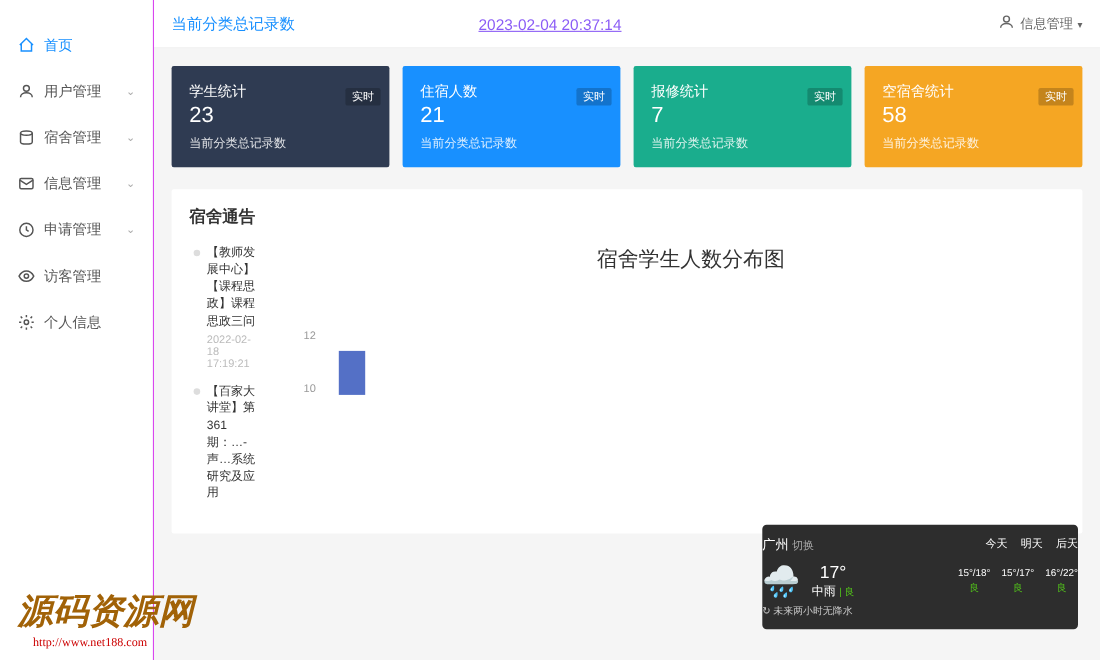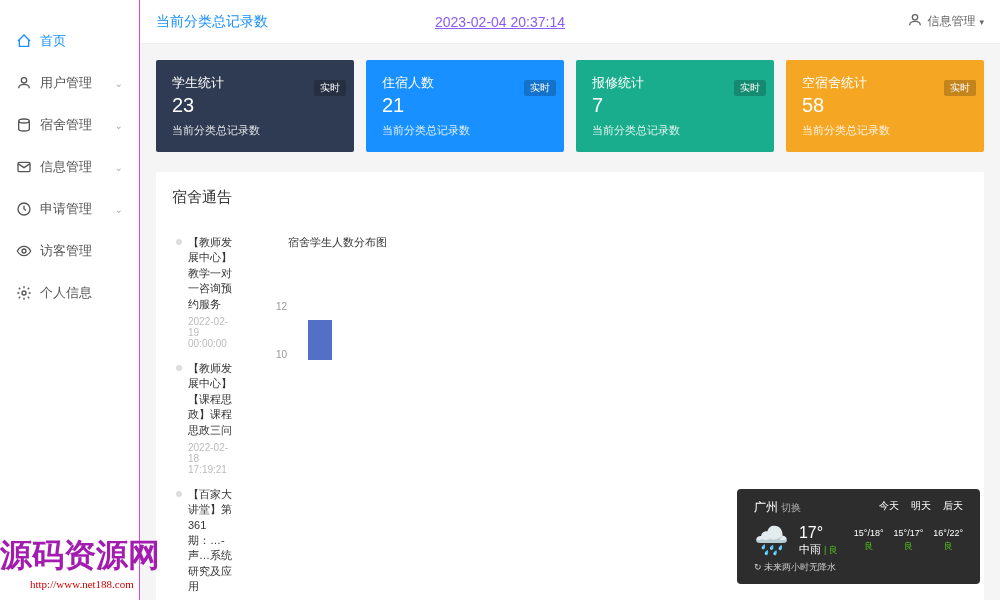--- a/index.html
+++ b/index.html
@@ -21,48 +21,48 @@
 .stat-card { flex: 1; padding: 14px 16px; color: #fff; border-radius: 2px; position: relative; }
 .stat-card .badge { position: absolute; top: 20px; right: 8px; background: rgba(0,0,0,0.2); font-size: 10px; padding: 1px 6px; border-radius: 2px; }
 .stat-card .label { font-size: 13px; margin-bottom: 2px; }
 .stat-card .value { font-size: 20px; font-weight: 500; margin-bottom: 6px; }
 .stat-card .sub { font-size: 11px; opacity: 0.85; }
 .c1 { background: #2f3b52; }
 .c2 { background: #1890ff; }
 .c3 { background: #1aad8d; }
 .c4 { background: #f5a623; }
 .notice-section { background: #fff; padding: 16px; border-radius: 2px; }
-.notice-title { font-size: 15px; font-weight: 400; margin-bottom: 28px; }
+.notice-title { font-size: 15px; font-weight: 700; margin-bottom: 16px; }
 .body-row { display: flex; gap: 16px; }
 .timeline { width: 60px; border-left: 0; padding-left: 4px; }
 .timeline-item { position: relative; padding-left: 12px; margin-bottom: 12px; font-size: 11px; }
 .timeline-item::before { content: ''; position: absolute; left: 0; top: 4px; width: 6px; height: 6px; border-radius: 50%; background: #ddd; }
 .timeline-item .tl-title { color: #333; line-height: 1.4; }
 .timeline-item .tl-time { color: #bbb; font-size: 10px; margin-top: 4px; }
 .chart-area { flex: 1; padding-left: 20px; }
-.chart-title { font-size: 11px; margin-bottom: 40px; text-align: left; padding-left: 20px; }
+.chart-title { font-size: 19px; margin-bottom: 40px; text-align: center; padding-left: 20px; }
 .chart { position: relative; height: 70px; display: flex; align-items: flex-end; gap: 40px; padding-left: 40px; }
 .chart .ylabel { position: absolute; left: 8px; font-size: 10px; color: #999; }
 .chart .y12 { bottom: 48px; }
 .chart .y10 { bottom: 0px; }
 .chart .bar { width: 24px; background: #5470c6; }
-.weather { position: absolute; right: 20px; bottom: 16px; width: 243px; background: #2d2d2d; color: #fff; border-radius: 4px; padding: 10px 17px; font-size: 11px; }
+.weather { position: absolute; right: 20px; bottom: 28px; width: 287px; background: #2d2d2d; color: #fff; border-radius: 4px; padding: 10px 0; font-size: 11px; }
 .weather .wtop { display: flex; justify-content: space-between; margin-bottom: 8px; }
 .weather .wcity { font-size: 12px; }
 .weather .wdays { display: flex; gap: 12px; font-size: 10px; }
 .weather .wmain { display: flex; align-items: center; gap: 10px; }
 .weather .wicon { font-size: 28px; }
-.weather .wtemp { font-size: 16px; }
+.weather .wtemp { font-size: 16px; text-align: center; }
 .weather .wdesc { font-size: 11px; text-align: right; }
 .weather .wforecast { display: flex; gap: 10px; font-size: 9px; text-align: center; }
 .weather .wfc { display: flex; flex-direction: column; align-items: center; gap: 2px; }
 .weather .waq { color: #52c41a; font-size: 9px; }
 .weather .wnote { font-size: 9px; color: #ccc; margin-top: 4px; }
 .watermark { position: absolute; left: 0; bottom: 10px; font-family: KaiTi, serif; }
-.watermark .wm1 { font-size: 32px; color: #a21caf; font-weight: bold; }
+.watermark .wm1 { font-size: 32px; color: #a16207; font-style: italic; font-weight: bold; padding-left: 16px; }
 .watermark .wm2 { font-size: 11px; color: #c00; margin-left: 30px; }
 svg { width: 16px; height: 16px; }
 </style>
 </head>
 <body>
 
 <div class="app">
   <div class="sidebar">
     <div class="sidebar-item active">
       <span class="left">
@@ -186,24 +186,20 @@
           <div class="value">58</div>
           <div class="sub">当前分类总记录数</div>
         </div>
       </div>
 
       <div class="notice-section">
         <div class="notice-title">宿舍通告</div>
         <div class="body-row">
           <div class="timeline">
             <div class="timeline-item">
-              <div class="tl-title">【教师发展中心】教学一对一咨询预约服务</div>
-              <div class="tl-time">2022-02-19 00:00:00</div>
-            </div>
-            <div class="timeline-item">
               <div class="tl-title">【教师发展中心】【课程思政】课程思政三问</div>
               <div class="tl-time">2022-02-18 17:19:21</div>
             </div>
             <div class="timeline-item">
               <div class="tl-title">【百家大讲堂】第361期：…-声…系统研究及应用</div>
             </div>
           </div>
           <div class="chart-area">
             <div class="chart-title">宿舍学生人数分布图</div>
             <div class="chart">

